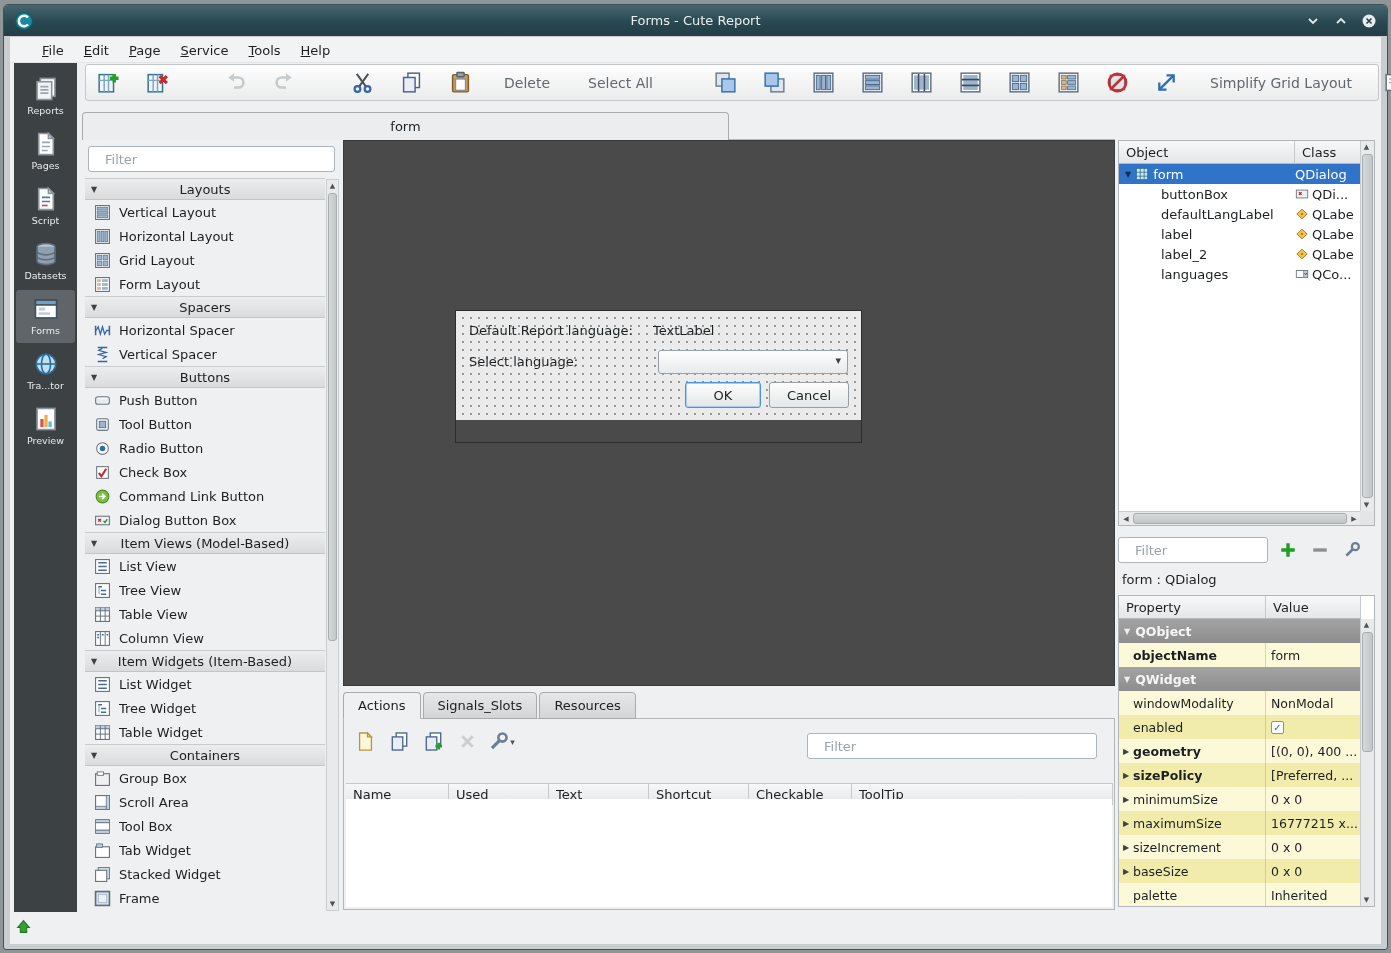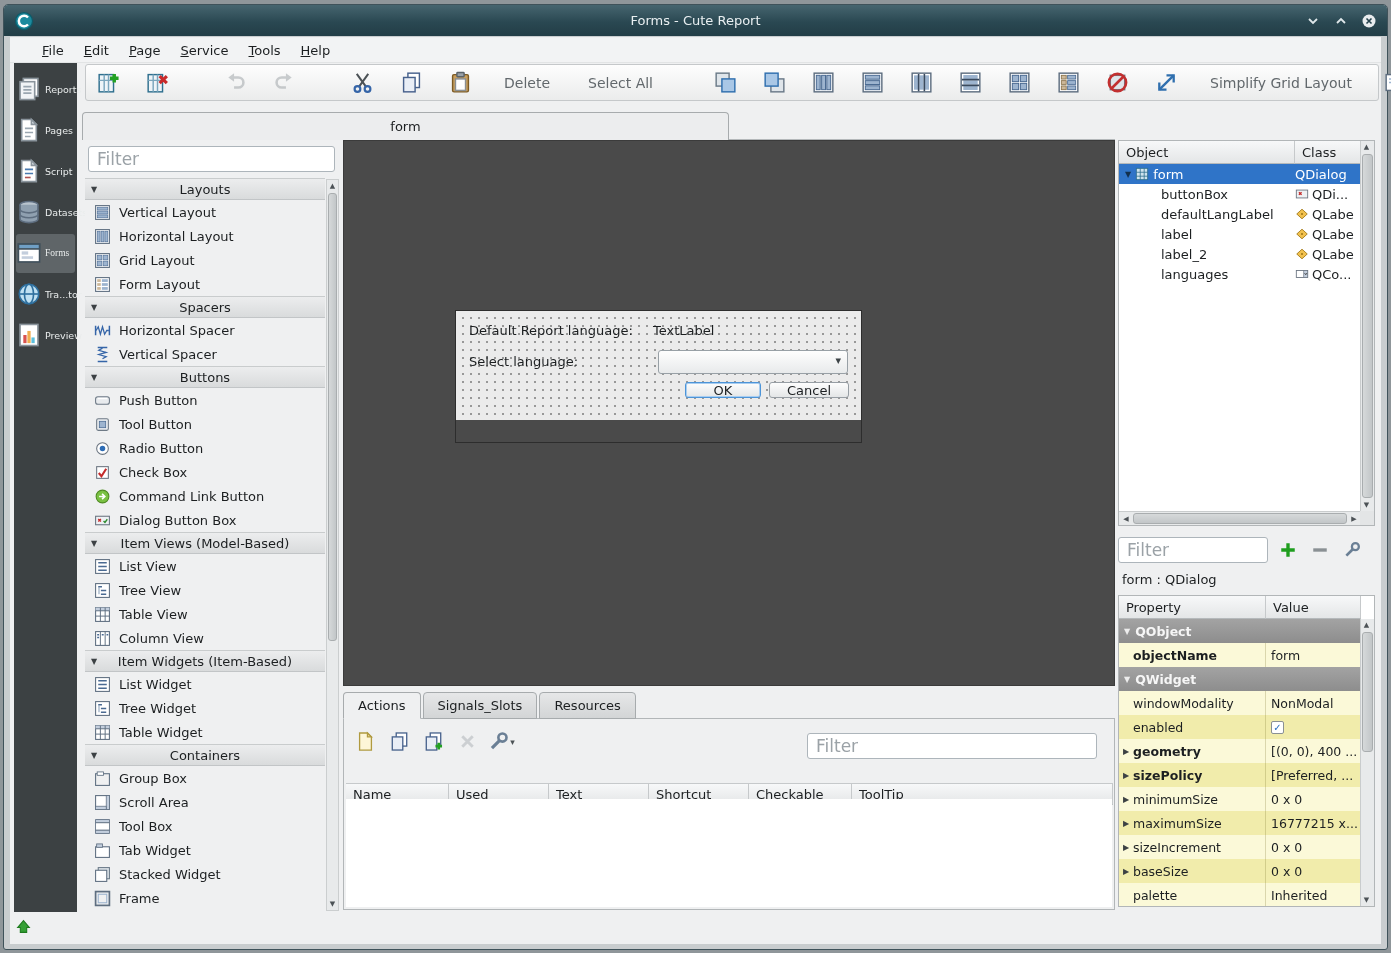--- a/index.html
+++ b/index.html
@@ -16,30 +16,30 @@
 .wbtn{width:16px;height:16px;cursor:pointer;}
 .menubar{position:absolute;left:10px;top:38px;width:1371px;height:25px;display:flex;align-items:center;background:#f2f3f4;border-bottom:1px solid #e2e4e5;padding-left:22px;z-index:2;}
 .menu-item{padding:3px 10px;cursor:pointer;}
 .toolbar{position:absolute;left:85px;top:64px;width:1294px;height:37px;background:linear-gradient(#fdfdfd,#ebecec);border:1px solid #c5c8ca;border-radius:3px;display:flex;align-items:center;padding:0 8px;gap:20px;z-index:2;}
 .tb-btn{width:29px;height:29px;display:flex;align-items:center;justify-content:center;border-radius:3px;cursor:pointer;flex-shrink:0;}
 .tb-btn svg{width:23px;height:23px;}
 .tb-btn.disabled{opacity:.5;}
 .tb-sep{width:9px;flex-shrink:0;}
 .tb-text{color:#62686c;font-size:14px;padding:0 9px;cursor:pointer;white-space:nowrap;}
 .dock{position:absolute;left:14px;top:63px;width:63px;height:849px;background:#3c4143;display:flex;flex-direction:column;padding-top:7px;z-index:2;}
-.dock-item{display:flex;flex-direction:row;align-items:center;gap:3px;padding:6px 0 7px;margin:0 2px 2px;border-radius:3px;cursor:pointer;}
-.dock-item.active{background:#5f6568;font-family:Liberation Serif, serif;}
+.dock-item{display:flex;flex-direction:column;align-items:center;gap:3px;padding:6px 0 7px;margin:0 2px 2px;border-radius:3px;cursor:pointer;}
+.dock-item.active{background:#5f6568;}
 .dock-icon{width:26px;height:26px;}
 .dock-icon svg{width:26px;height:26px;}
 .dock-label{font-size:9.5px;color:#e9ecec;}
 .form-tab{position:absolute;left:82px;top:112px;width:647px;height:28px;background:#ecedee;border:1px solid #a7abad;border-bottom:none;border-radius:4px 4px 0 0;display:flex;align-items:center;justify-content:center;z-index:3;cursor:pointer;}
 .pane-top{position:absolute;left:82px;top:139px;width:1033px;height:1px;background:#b4b8ba;z-index:2;}
 .widgetbox{position:absolute;left:85px;top:140px;width:255px;height:772px;background:#eff0f1;z-index:2;}
 .wb-filter{position:absolute;left:3px;top:6px;width:247px;height:26px;}
-.filter{background:#fff;border:1px solid #adb5bb;border-radius:3px;padding:0 8px;font-size:17px;font-family:inherit;color:#2a2d2f;outline:none;}
+.filter{background:#fff;border:1px solid #adb5bb;border-radius:3px;padding:0 16px;font-size:13px;font-family:inherit;color:#2a2d2f;outline:none;}
 .filter::placeholder{color:#9ba2a7;}
 .wb-list{position:absolute;left:0;top:38px;width:240px;bottom:0;overflow:hidden;}
 .wb-cat{height:22px;background:linear-gradient(#ecedee,#d9dbdc);border-top:1px solid #c9cccd;border-bottom:1px solid #c2c5c7;display:flex;align-items:center;padding:0 6px;cursor:pointer;}
 .wb-cat-arrow{font-size:8px;color:#3c4144;width:12px;}
 .wb-cat-label{flex:1;text-align:center;margin-right:12px;}
 .wb-item{height:24px;display:flex;align-items:center;gap:8px;padding-left:9px;cursor:pointer;}
 .wb-icon{width:17px;height:17px;flex-shrink:0;}
 .wb-icon svg{width:17px;height:17px;}
 .wb-scroll{position:absolute;right:1px;top:39px;width:13px;bottom:1px;background:#e8eaeb;border:1px solid #cbcecf;}
 .sb-arrow{position:absolute;left:0;width:11px;height:12px;font-size:7px;color:#4c5256;display:flex;align-items:center;justify-content:center;cursor:pointer;}
@@ -51,21 +51,21 @@
 .ddlg-title{height:22px;background:linear-gradient(#83c7ee,#3c92d2 50%,#1e72b5);display:flex;align-items:center;padding:0 4px;position:relative;}
 .ddlg-logo{width:15px;height:15px;z-index:2;}
 .ddlg-title-text{position:absolute;left:0;right:0;text-align:center;color:#fff;font-weight:bold;text-shadow:0 1px 2px rgba(0,0,0,.5);}
 .ddlg-close{position:absolute;right:3px;top:3px;width:16px;height:16px;cursor:pointer;z-index:2;}
 .ddlg-body{height:109px;background-color:#ebebeb;background-image:radial-gradient(circ le,#989898 1px,rgba(0,0,0,0) 1.2px);background-image:radial-gradient(#989898 1px,rgba(0,0,0,0) 1.2px);background-size:8px 8px;background-position:3px 3px;position:relative;}
 .dl1{position:absolute;left:13px;top:12px;}
 .dl2{position:absolute;left:197px;top:12px;}
 .dl3{position:absolute;left:13px;top:43px;}
 .dcombo{position:absolute;left:202px;top:39px;width:190px;height:24px;background:linear-gradient(#fefefe,#e8eaeb);border:1px solid #98a0a6;border-radius:3px;cursor:pointer;}
 .dcombo-arrow{position:absolute;right:6px;top:3px;font-size:11px;color:#3c4246;}
-.dbtn{position:absolute;top:71px;height:16px;display:flex;align-items:center;justify-content:center;background:linear-gradient(#fdfdfd,#e4e6e7);border:1px solid #979ea4;border-radius:3px;cursor:pointer;}
+.dbtn{position:absolute;top:71px;height:26px;display:flex;align-items:center;justify-content:center;background:linear-gradient(#fdfdfd,#e4e6e7);border:1px solid #979ea4;border-radius:3px;cursor:pointer;}
 .dbtn.ok{left:229px;width:76px;border-color:#4c94d8;box-shadow:inset 0 0 0 1px #a8cdf0;}
 .dbtn.cancel{left:313px;width:80px;}
 .bp-tabs{position:absolute;left:343px;top:692px;height:27px;display:flex;z-index:3;}
 .bp-tab{height:27px;padding:0 14px;display:flex;align-items:center;background:linear-gradient(#e6e7e8,#d3d5d6);border:1px solid #a7abad;border-radius:4px 4px 0 0;margin-right:2px;cursor:pointer;}
 .bp-tab.active{background:#eff0f1;border-bottom-color:#eff0f1;}
 .bp{position:absolute;left:343px;top:718px;width:772px;height:192px;background:#eff0f1;border:1px solid #b2b6b8;z-index:2;}
 .bp-toolbar{position:absolute;left:8px;top:9px;display:flex;align-items:center;gap:7px;}
 .bp-tbtn{width:27px;height:27px;display:flex;align-items:center;justify-content:center;cursor:pointer;}
 .bp-tbtn svg{width:21px;height:21px;}
 .bp-tbtn.disabled{opacity:.5;}

